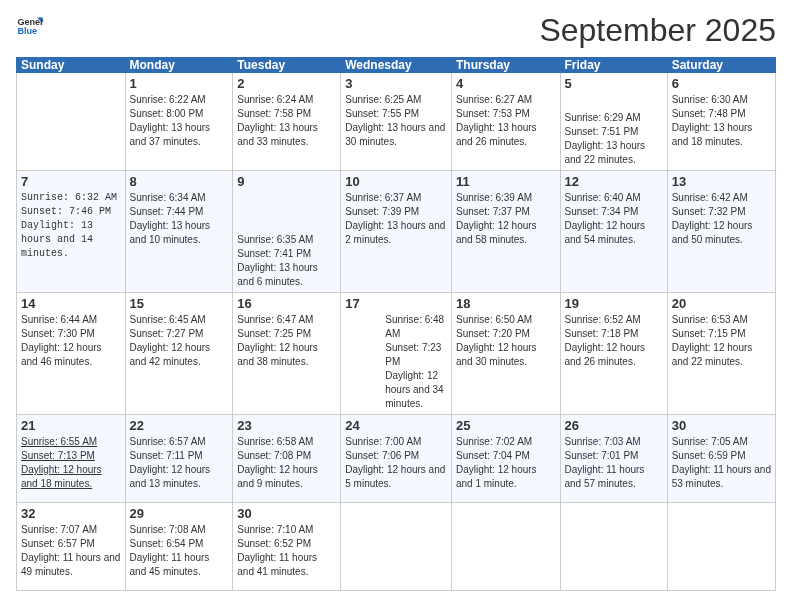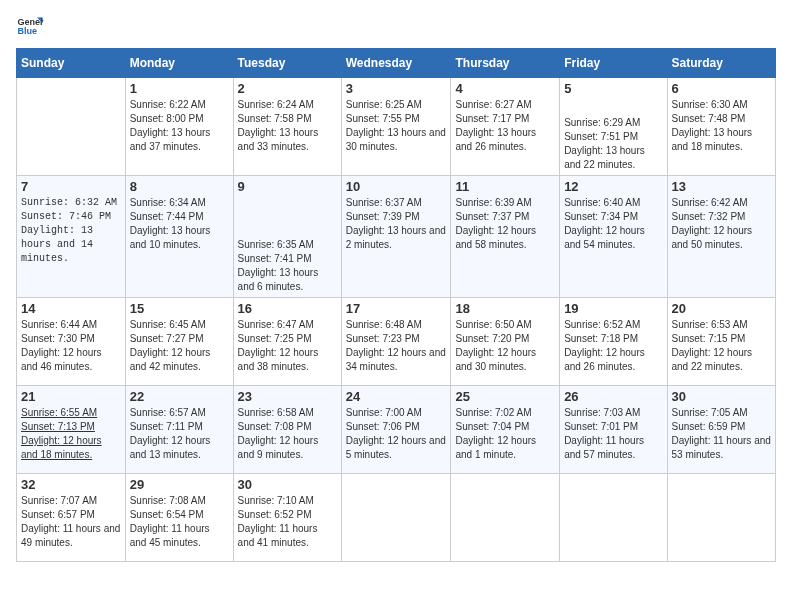--- a/index.html
+++ b/index.html
@@ -43,21 +43,21 @@
       color: #555;
     }
     .calendar {
       width: 100%;
       border-collapse: collapse;
       font-size: 11px;
     }
     .calendar th {
       background: #2e6db4;
       color: #fff;
-      padding: 7px 4px;
+      padding: 0 4px;
       text-align: left;
       font-size: 12px;
       font-weight: bold;
       border: 1px solid #2e6db4;
     }
     .calendar td {
       border: 1px solid #ccc;
       vertical-align: top;
       padding: 3px 4px;
       width: 113px;
@@ -92,20 +92,21 @@
   <div class="header">
     <div class="logo">
       <svg class="logo-icon" viewBox="0 0 40 40">
         <text x="2" y="18" font-size="13" font-weight="bold" fill="#333">General</text>
         <text x="2" y="32" font-size="13" font-weight="bold" fill="#1a6bbf">Blue</text>
         <polygon points="30,8 38,16 34,8" fill="#1a6bbf"></polygon>
         <polygon points="34,8 38,16 38,8" fill="#0d4a8a"></polygon>
       </svg>
     </div>
     <div class="title-block">
+      <div class="month-title">September 2025</div>
     </div>
   </div>
 
   <table class="calendar">
     <thead>
       <tr>
         <th>Sunday</th>
         <th>Monday</th>
         <th>Tuesday</th>
         <th>Wednesday</th>
@@ -131,21 +132,21 @@
           </td>
           <td>
             <span class="date-num">3</span>
             <div class="cell-text" style="white-space: pre-line;">Sunrise: 6:25 AM
 Sunset: 7:55 PM
 Daylight: 13 hours and 30 minutes.</div>
           </td>
           <td>
             <span class="date-num">4</span>
             <div class="cell-text" style="white-space: pre-line;">Sunrise: 6:27 AM
-Sunset: 7:17 PM
+Sunset: 7:53 PM
 Daylight: 13 hours and 26 minutes.</div>
           </td>
           <td>
             <span class="date-num">5</span>
             <div class="cell-text" style="white-space: pre-line; margin-top: 20px;">Sunrise: 6:29 AM
 Sunset: 7:51 PM
 Daylight: 13 hours and 22 minutes.</div>
           </td>
           <td>
             <span class="date-num">6</span>
@@ -212,21 +213,21 @@
 Daylight: 12 hours and 42 minutes.</div>
           </td>
           <td>
             <span class="date-num">16</span>
             <div class="cell-text" style="white-space: pre-line;">Sunrise: 6:47 AM
 Sunset: 7:25 PM
 Daylight: 12 hours and 38 minutes.</div>
           </td>
           <td>
             <span class="date-num">17</span>
-            <div class="cell-text" style="white-space: pre-line;">Sunrise: 6:48 AM
+            <div class="cell-text" style="white-space: pre-line; margin-left: 40px;">Sunrise: 6:48 AM
 Sunset: 7:23 PM
 Daylight: 12 hours and 34 minutes.</div>
           </td>
           <td>
             <span class="date-num">18</span>
             <div class="cell-text" style="white-space: pre-line;">Sunrise: 6:50 AM
 Sunset: 7:20 PM
 Daylight: 12 hours and 30 minutes.</div>
           </td>
           <td>

